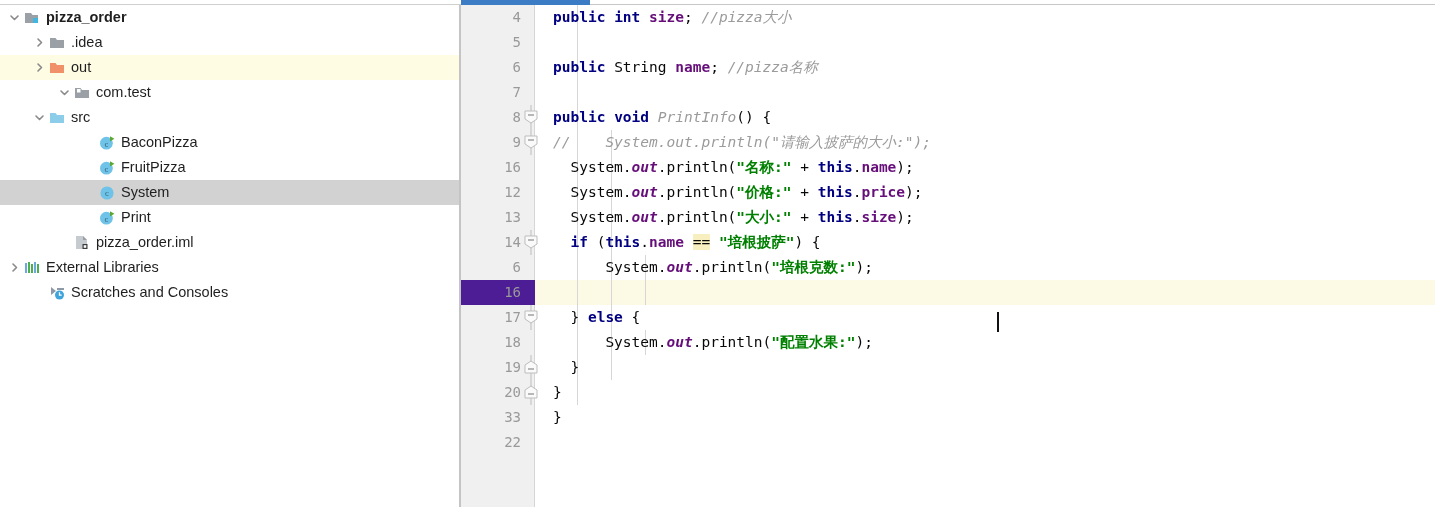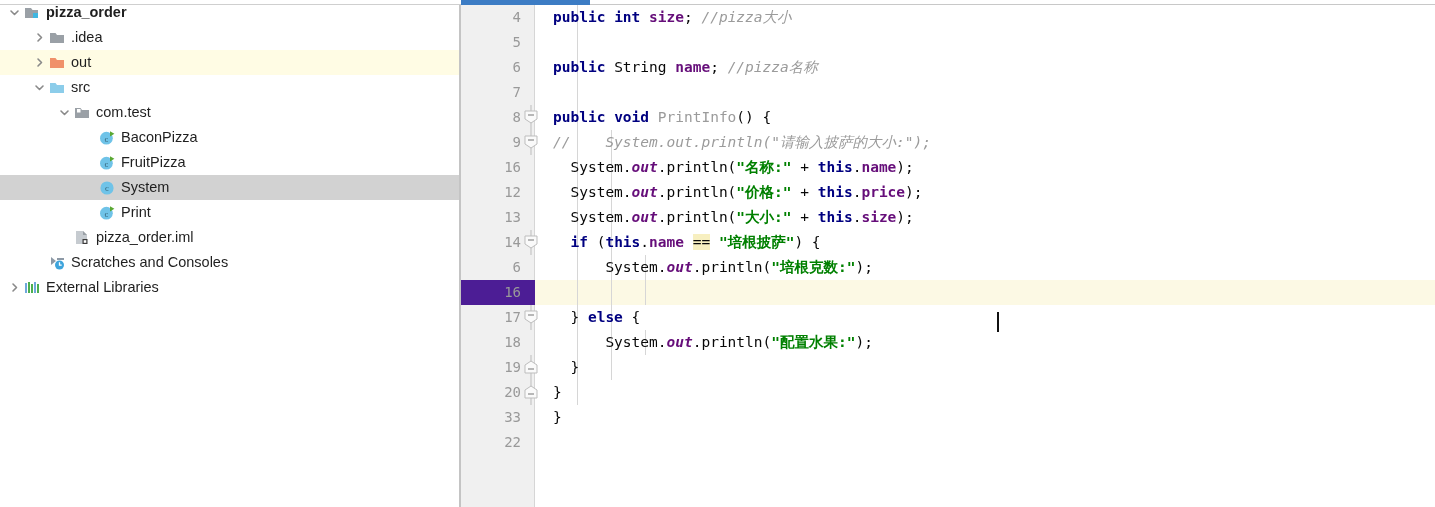--- a/index.html
+++ b/index.html
@@ -23,20 +23,21 @@
   #top-line-right {
     position: absolute; left: 590px; top: 4px; width: 845px; height: 1px;
     background: #c8c8c8; z-index: 31;
   }
 
   
   #project-panel {
     position: relative;
     width: 459px; height: 507px;
     background: #ffffff;
+    padding-top: 5px;
     overflow: hidden;
     flex: 0 0 459px;
   }
   .tree-row {
     position: relative;
     height: 25px;
     display: flex;
     align-items: center;
     white-space: nowrap;
     font-size: 14.5px;
@@ -124,21 +125,21 @@
     position: absolute; left: 538px; top: 312px;
     width: 2px; height: 20px; background: #111; z-index: 8;
   }
 
   
   .kw   { color: #000080; font-weight: bold; }
   .fld  { color: #660E7A; font-weight: bold; }
   .stat { color: #660E7A; font-weight: bold; font-style: italic; }
   .str  { color: #008000; font-weight: bold; }
   .cmt  { color: #9B9B9B; font-style: italic; }
-  .gray { color: #9B9B9B; }
+  .gray { color: #9B9B9B; font-style: italic; }
   .plain{ color: #080808; }
   .brace{ color: #080808; }
   .hl   { background: #F7EFC0; }
 </style>
 </head>
 <body>
 
 <div id="app">
 
   <div id="project-panel">
@@ -180,47 +181,47 @@
             </svg>
           </div>
           <span style="display: flex; align-items: center;">
             <svg class="ticon" width="17" height="15" viewBox="0 0 17 15">
               <path d="M1 3h5.5l1.5 2H15v8H1z" fill="#F0916A"></path>
             </svg>
           </span>
           <span class="tlabel">out</span>
         </div>
         <div class="tree-row">
-          <div style="flex: 0 0 33px; height: 1px;"></div>
-          <div class="arrow">
-            <svg width="13" height="13" viewBox="0 0 13 13">
-              <path d="M3 5l3.5 3.5L10 5" stroke="#8A8A8A" stroke-width="1.6" fill="none" stroke-linecap="round" stroke-linejoin="round"></path>
-            </svg>
-          </div>
-          <span style="display: flex; align-items: center;">
-            <svg class="ticon" width="17" height="15" viewBox="0 0 17 15">
-              <path d="M1 3h5.5l1.5 2H15v8H1z" fill="#8CCDEA"></path>
-            </svg>
-          </span>
-          <span class="tlabel">src</span>
-        </div>
-        <div class="tree-row">
           <div style="flex: 0 0 58px; height: 1px;"></div>
           <div class="arrow">
             <svg width="13" height="13" viewBox="0 0 13 13">
               <path d="M3 5l3.5 3.5L10 5" stroke="#8A8A8A" stroke-width="1.6" fill="none" stroke-linecap="round" stroke-linejoin="round"></path>
             </svg>
           </div>
           <span style="display: flex; align-items: center;">
             <svg class="ticon" width="17" height="15" viewBox="0 0 17 15">
               <path d="M1 3h5.5l1.5 2H15v8H1z" fill="#9AA0A6"></path>
               <rect x="3" y="4" width="3.5" height="3.5" fill="#ffffff"></rect>
             </svg>
           </span>
           <span class="tlabel">com.test</span>
+        </div>
+        <div class="tree-row">
+          <div style="flex: 0 0 33px; height: 1px;"></div>
+          <div class="arrow">
+            <svg width="13" height="13" viewBox="0 0 13 13">
+              <path d="M3 5l3.5 3.5L10 5" stroke="#8A8A8A" stroke-width="1.6" fill="none" stroke-linecap="round" stroke-linejoin="round"></path>
+            </svg>
+          </div>
+          <span style="display: flex; align-items: center;">
+            <svg class="ticon" width="17" height="15" viewBox="0 0 17 15">
+              <path d="M1 3h5.5l1.5 2H15v8H1z" fill="#8CCDEA"></path>
+            </svg>
+          </span>
+          <span class="tlabel">src</span>
         </div>
         <div class="tree-row">
           <div style="flex: 0 0 83px; height: 1px;"></div>
           <div class="arrow none"></div>
           <span style="display: flex; align-items: center;">
             <svg class="ticon" width="17" height="15" viewBox="0 0 17 15">
               <circle cx="7.4" cy="8.2" r="6.4" fill="#6FC3E8"></circle>
               <text x="7.4" y="11.5" font-size="8.5" font-family="Liberation Serif, serif" text-anchor="middle" fill="#2F5C70">c</text>
               <path d="M11 1.2l4.4 2.6-4.4 2.6z" fill="#5AA832"></path>
             </svg>
@@ -267,52 +268,52 @@
           <div class="arrow none"></div>
           <span style="display: flex; align-items: center;">
             <svg class="ticon" width="17" height="15" viewBox="0 0 17 15">
               <path d="M2 1h7l4 4v9H2z" fill="#C6CBD0"></path>
               <path d="M9 1l4 4H9z" fill="#9AA0A6"></path>
               <rect x="8.5" y="9" width="5" height="5" fill="#3C3C3C"></rect>
               <rect x="9.7" y="10.2" width="2.6" height="2.6" fill="#ffffff"></rect>
             </svg>
           </span>
           <span class="tlabel">pizza_order.iml</span>
-        </div>
-        <div class="tree-row">
-          <div style="flex: 0 0 33px; height: 1px;"></div>
-          <div class="arrow none"></div>
-          <span style="display: flex; align-items: center;">
-            <svg class="ticon" width="17" height="15" viewBox="0 0 17 15">
-              <path d="M2 2l5 4-5 4z" fill="#8D99A6"></path>
-              <rect x="8" y="3" width="7" height="2" fill="#8D99A6"></rect>
-              <circle cx="10.5" cy="10" r="4.5" fill="#3EA4DC"></circle>
-              <path d="M10.5 7.3v2.9h2.2" stroke="#ffffff" stroke-width="1.3" fill="none"></path>
-            </svg>
-          </span>
-          <span class="tlabel">Scratches and Consoles</span>
         </div>
         <div class="tree-row">
           <div style="flex: 0 0 8px; height: 1px;"></div>
           <div class="arrow">
             <svg width="13" height="13" viewBox="0 0 13 13">
               <path d="M5 3l3.5 3.5L5 10" stroke="#8A8A8A" stroke-width="1.6" fill="none" stroke-linecap="round" stroke-linejoin="round"></path>
             </svg>
           </div>
           <span style="display: flex; align-items: center;">
             <svg class="ticon" width="17" height="15" viewBox="0 0 17 15">
               <rect x="1" y="3" width="2" height="10" fill="#6FA8DC"></rect>
               <rect x="4" y="2" width="2" height="11" fill="#4CAF50"></rect>
               <rect x="7" y="4" width="2" height="9" fill="#4CAF50"></rect>
               <rect x="10" y="2" width="2" height="11" fill="#6FA8DC"></rect>
               <rect x="13" y="4" width="2" height="9" fill="#4CAF50"></rect>
             </svg>
           </span>
           <span class="tlabel">External Libraries</span>
         </div>
+        <div class="tree-row">
+          <div style="flex: 0 0 33px; height: 1px;"></div>
+          <div class="arrow none"></div>
+          <span style="display: flex; align-items: center;">
+            <svg class="ticon" width="17" height="15" viewBox="0 0 17 15">
+              <path d="M2 2l5 4-5 4z" fill="#8D99A6"></path>
+              <rect x="8" y="3" width="7" height="2" fill="#8D99A6"></rect>
+              <circle cx="10.5" cy="10" r="4.5" fill="#3EA4DC"></circle>
+              <path d="M10.5 7.3v2.9h2.2" stroke="#ffffff" stroke-width="1.3" fill="none"></path>
+            </svg>
+          </span>
+          <span class="tlabel">Scratches and Consoles</span>
+        </div>
       </div>
   </div>
 
   <div id="editor">
     <div id="gutter"></div>
     <div id="code-area">
         <div class="crow">
           <div class="lnum">4</div>
           <div class="guide" style="left: 118px;"></div>
           <div class="ctext"><span class="kw">public</span><span class="plain"> </span><span class="kw">int</span><span class="plain"> </span><span class="fld">size</span><span class="plain">; </span><span class="cmt">//pizza大小</span></div>

